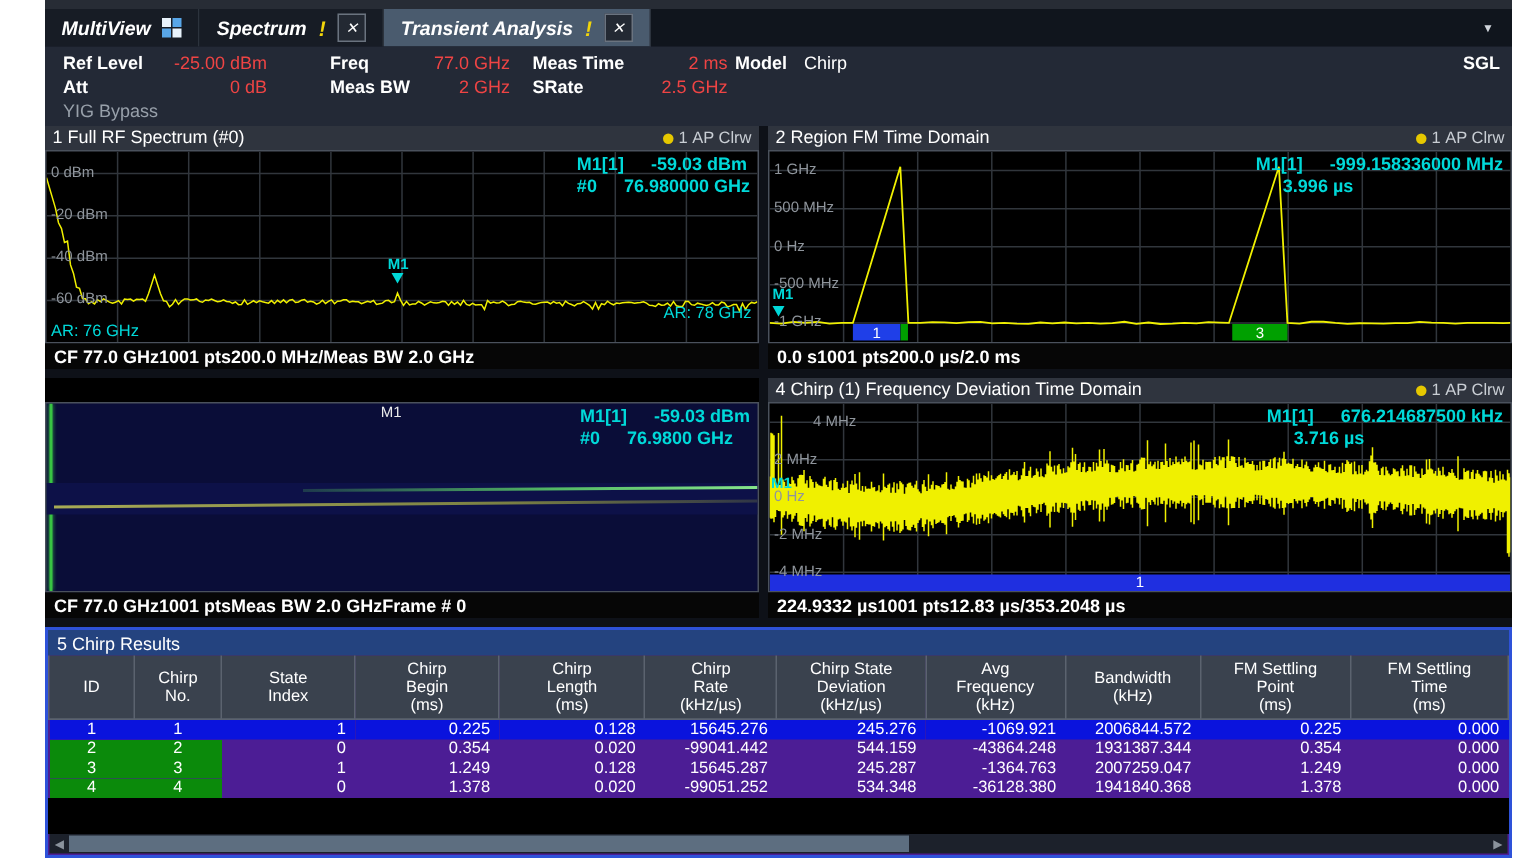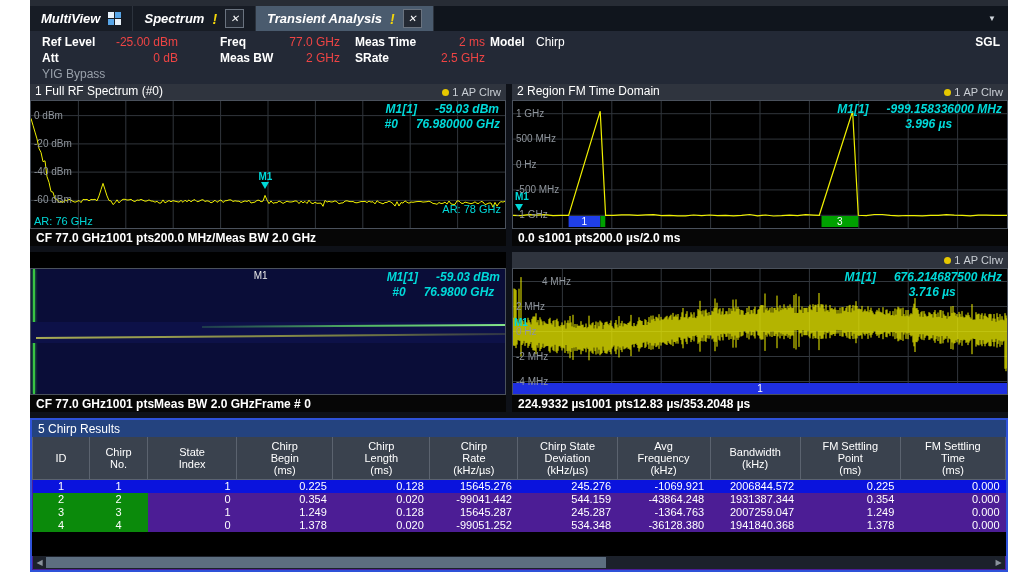--- a/index.html
+++ b/index.html
@@ -32,21 +32,21 @@
   #p2{left:482px;top:84px;width:496px;height:162px;}
   #p3{left:0;top:252px;width:476px;height:160px;}
   #p4{left:482px;top:252px;width:496px;height:160px;}
   .ptitle{height:16px;background:#2f343e;color:#fff;font-size:12px;display:flex;padding:0 5px;gap:6px;}
   .badge{margin-left:auto;color:#c9ced4;font-size:11px;display:flex;align-items:center;gap:3px;font-weight:normal;}
   .dot{width:7px;height:7px;border-radius:50%;background:#e6c800;}
   .chart{position:absolute;left:0;right:0;top:16px;bottom:17px;background:#000;border:1px solid #4a515c;box-sizing:border-box;overflow:hidden;}
   .chart svg{position:absolute;left:0;top:0;}
   .pfooter{position:absolute;left:0;right:0;bottom:0;height:17px;background:#060606;color:#fff;font-weight:bold;font-size:12px;display:flex;align-items:center;padding:0 6px;box-sizing:border-box;white-space:nowrap;margin-top:15px;}
   .ytick{position:absolute;left:3px;color:#8f959c;font-size:10px;pointer-events:none;z-index:2;}
-  .mk{position:absolute;right:5px;top:1px;color:#00d9d9;font-size:12px;font-weight:bold;display:flex;flex-direction:column;align-items:center;gap:1px;z-index:3;white-space:nowrap;font-style:italic;}
+  .mk{position:absolute;right:5px;top:1px;color:#00d9d9;font-size:12px;font-weight:bold;display:flex;flex-direction:column;align-items:flex-start;gap:1px;z-index:3;white-space:nowrap;}
   .mkline{display:flex;gap:18px;}
   .ar{position:absolute;color:#00d9d9;font-size:11px;z-index:2;}
   .m1lab{position:absolute;color:#00d9d9;font-size:10px;font-weight:bold;z-index:2;}
   .tri{position:absolute;width:0;height:0;border-left:4px solid transparent;border-right:4px solid transparent;border-top:7px solid #00d9d9;z-index:2;}
 
   
   .cbar{flex:1;height:12px;margin-left:6px;position:relative;
         background:linear-gradient(90deg,#1a1a9a 0%,#1b59e8 14%,#00c4f0 30%,#00cf5e 46%,#9fe000 60%,#ffd400 72%,#ff7a00 85%,#e01000 100%);}
   .cblab{position:absolute;top:0;font-size:10px;line-height:12px;color:#471414;font-weight:bold;}
   .cb0{left:1%;} .cb1{left:29%;} .cb2{left:66%;} .cb3{right:1%;}
@@ -260,20 +260,21 @@
     <div class="pfooter">
       <span>CF 77.0 GHz</span>
       <span>1001 pts</span>
       <span>Meas BW 2.0 GHz</span>
       <span>Frame # 0</span>
     </div>
   </div>
 
   <div class="panel" id="p4">
     <div class="ptitle">
+      <span>4 Chirp (1) Frequency Deviation Time Domain</span>
       <span class="badge">
         <span class="dot"></span>
         <span>1</span>
         <span>AP Clrw</span>
       </span>
     </div>
     <div class="chart" id="c4">
       <div class="mk">
         <div class="mkline">
             <span>M1[1]</span>

